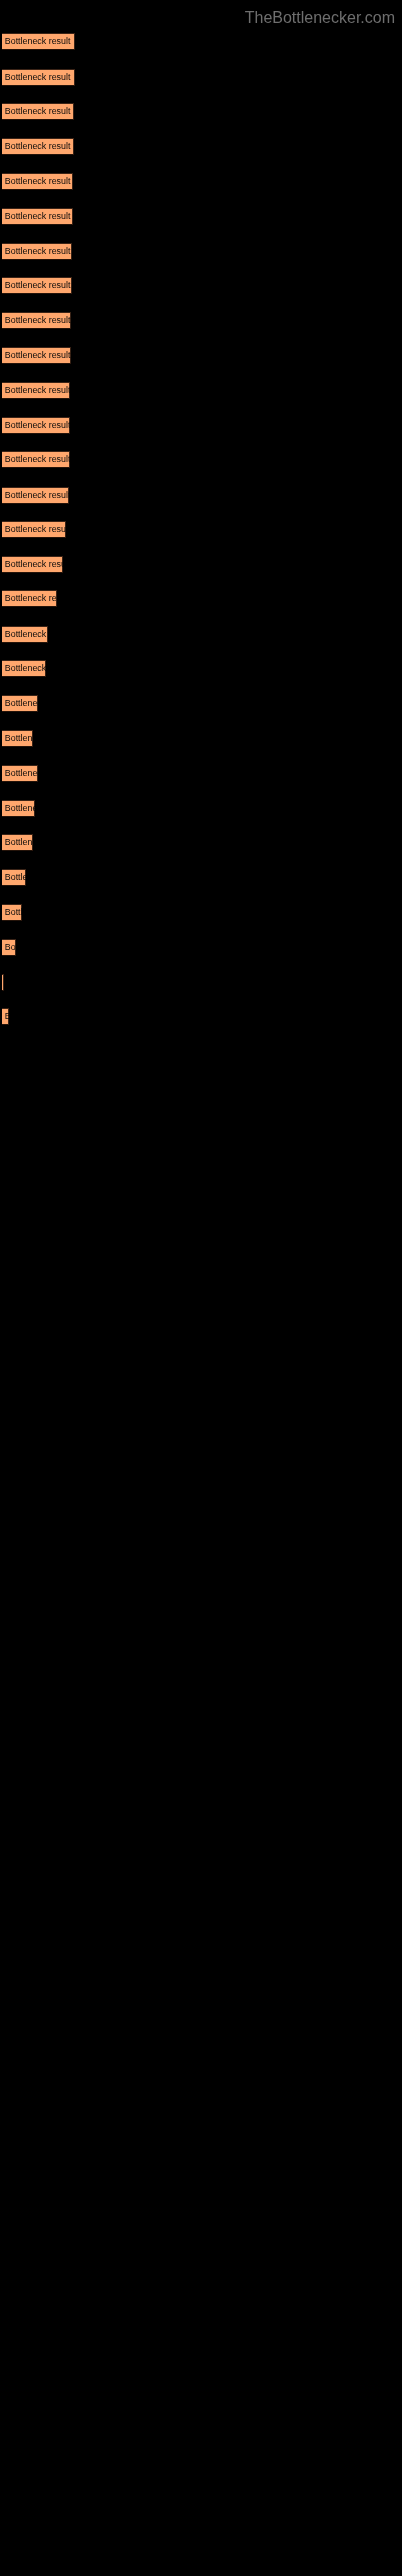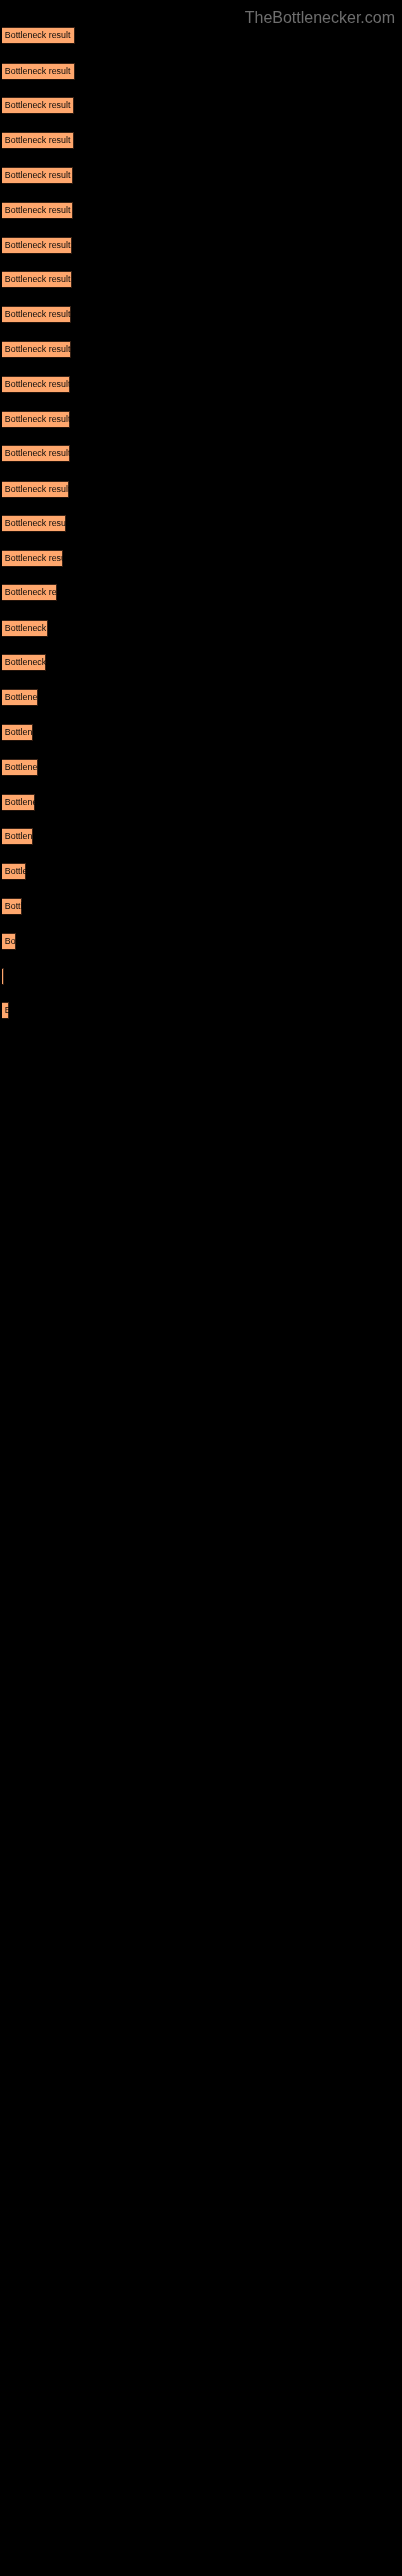--- a/index.html
+++ b/index.html
@@ -59,21 +59,21 @@
     line-height: 17px;
     font-size: 8.9px;
     color: #0a0a0a;
     white-space: nowrap;
     font-family: "Liberation Sans", sans-serif;
     pointer-events: none;
   }
   .clip {
     position: absolute;
     left: 0;
-    top: 4px;
+    top: 10px;
     height: 17px;
     overflow: hidden;
   }
 </style>
 </head>
 <body>
 
 <div id="page">
 
   <div id="watermark">TheBottlenecker.com</div>

